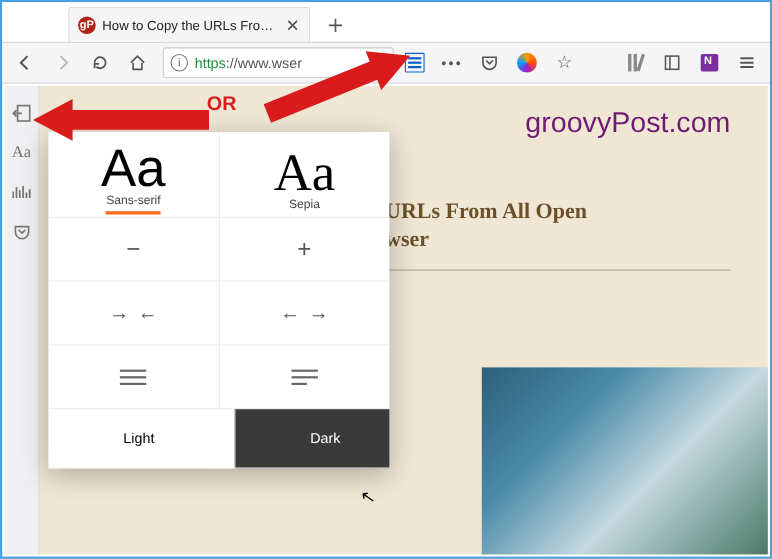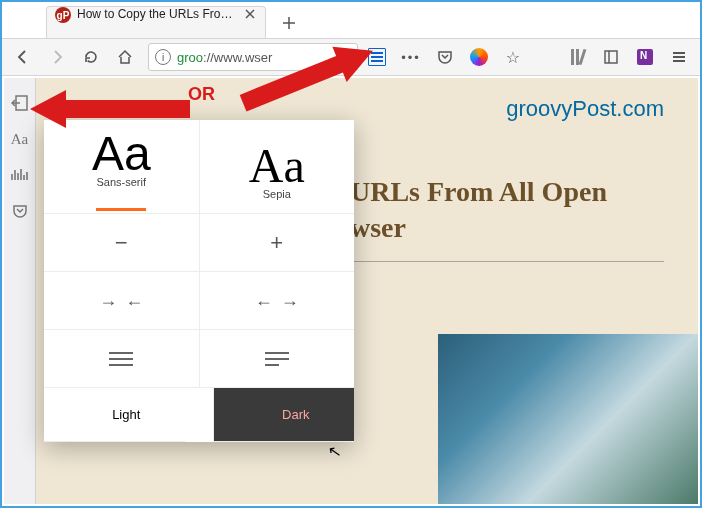--- a/index.html
+++ b/index.html
@@ -10,25 +10,25 @@
     background: #fff;
     border: 2px solid #45a1e0;
     position: relative; overflow: hidden;
   }
   
   .titlebar {
     height: 36px; background: #fff; display: flex; align-items: flex-end;
     padding-left: 44px;
   }
   .tab {
-    display: flex; align-items: flex-start;
+    display: flex; align-items: center;
     height: 32px; min-width: 220px; max-width: 220px;
     background: #f5f5f6; border: 1px solid #d5d5d8; border-bottom: none;
     border-top-left-radius: 4px; border-top-right-radius: 4px;
-    padding: 0 8px; gap: 6px; overflow: hidden;
+    padding: 0 8px; gap: 6px; overflow: hidden; margin-left: 16px;
   }
   .tab .favicon {
     width: 16px; height: 16px; border-radius: 50%; background: #b02418;
     color: #fff; font-size: 10px; font-weight: bold;
     display: flex; align-items: center; justify-content: center;
     flex-shrink: 0;
   }
   .tab-title { flex: 1; white-space: nowrap; overflow: hidden; text-overflow: ellipsis; font-size: 12px; color: #222; }
   .tab-close { width: 14px; height: 14px; flex-shrink: 0; color: #555; display:flex;align-items:center;justify-content:center; }
   .newtab { width: 30px; height: 30px; margin-left: 8px; display:flex;align-items:center;justify-content:center;color:#555; }
@@ -70,48 +70,48 @@
   }
   .sbtn { width:26px;height:26px;display:flex;align-items:center;justify-content:center;color:#777;font-size:15px;}
   .Aa { font-family: "Times New Roman", serif;}
 
   
   .content {
     position:absolute; left:34px; right:2px; top:76px; bottom:2px;
     background:#efe6d4;
     padding: 18px 34px 0 34px;
   }
-  .brand { text-align:right; font-family: "Trebuchet MS", sans-serif; font-size:22px; color:#0369a1; }
+  .brand { text-align:right; font-family: "Trebuchet MS", sans-serif; font-size:26px; color:#701a75; }
   .article-title {
     margin-top: 52px;
     font-family: Georgia, "Times New Roman", serif;
-    font-size: 28px; font-weight: bold; color:#6b5029; line-height:1.3;
+    font-size: 20px; font-weight: bold; color:#6b5029; line-height:1.3;
   }
   .hr { height:1px;background:#aaa69a;margin:14px 0 0 0; }
 
   
   .panel {
     position:absolute; left:42px; top:118px; width:310px; background:#fff;
     box-shadow: 0 6px 24px rgba(0,0,0,.28); z-index:5;
   }
   .panel-row { display:flex; }
   .cell {
     flex:1; display:flex; flex-direction:column; align-items:center; justify-content:center;
     border-bottom:1px solid #ececec; padding:10px 0;
   }
   .cell + .cell { border-left:1px solid #ececec; }
   .font-row .cell { padding: 10px 0 2px 0; }
   .font-row .big { font-size:48px; line-height:1; }
   .font-row .sans { font-family: Arial, sans-serif; }
   .font-row .serif { font-family: Georgia, "Times New Roman", serif; }
   .font-row .lbl { font-size:11px; color:#444; margin-top:-2px; }
-  .font-row .u-active { border-bottom:3px solid #ff6b1a; padding-bottom:20px; }
+  .font-row .u-active { border-bottom:3px solid #ff6b1a; padding-bottom:4px; }
   .ctrl-row .cell { height:58px; font-size:22px; color:#555; }
   .theme-row .cell { height:54px; font-size:13px;padding-left:24px; }
-  .theme-dark { background:#3a3a3a; color:#fca5a5;margin-left:28px; }
+  .theme-dark { background:#3a3a3a; color:#ffffff;margin-left:28px; }
   .theme-sepia { border-bottom:3px solid #ff6b1a !important; }
   .panel .lines { display:flex;flex-direction:column;gap:4px;width:24px; }
   .panel .lines span{height:2px;background:#666;}
   .panel .lines.left span:nth-child(3){width:60%;}
   .panel .arrowpair { display:flex;gap:8px;font-size:18px;color:#555;}
 
   
   .arrow-red { position:absolute; z-index:20; }
   .or-label { position:absolute; left:186px; top:82px; color:#da1b1b; font-size:18px; font-weight:bold; font-family: Arial, sans-serif; z-index:20;}
   .cursor { position:absolute; left:326px; top:440px; font-size:16px; color:#000; z-index:30; transform:rotate(-10deg);}
@@ -159,21 +159,21 @@
   </div>
   <div class="tbtn">
     <svg width="16" height="16" viewBox="0 0 16 16">
         <path d="M2 8 L8 2 L14 8 M4 8 V14 H12 V8" fill="none" stroke="#555" stroke-width="1.5"></path>
       </svg>
   </div>
 
   <div class="urlbar">
     <div class="info">i</div>
     <div class="text">
-      <span class="https">groo</span><span>://www.wser</span>
+      <span class="https">https</span><span>://www.wser</span>
     </div>
   </div>
 
   <div class="tbtn">
     <div class="reader-icon">
         <span></span>
         <span></span>
         <span></span>
       </div>
   </div>

